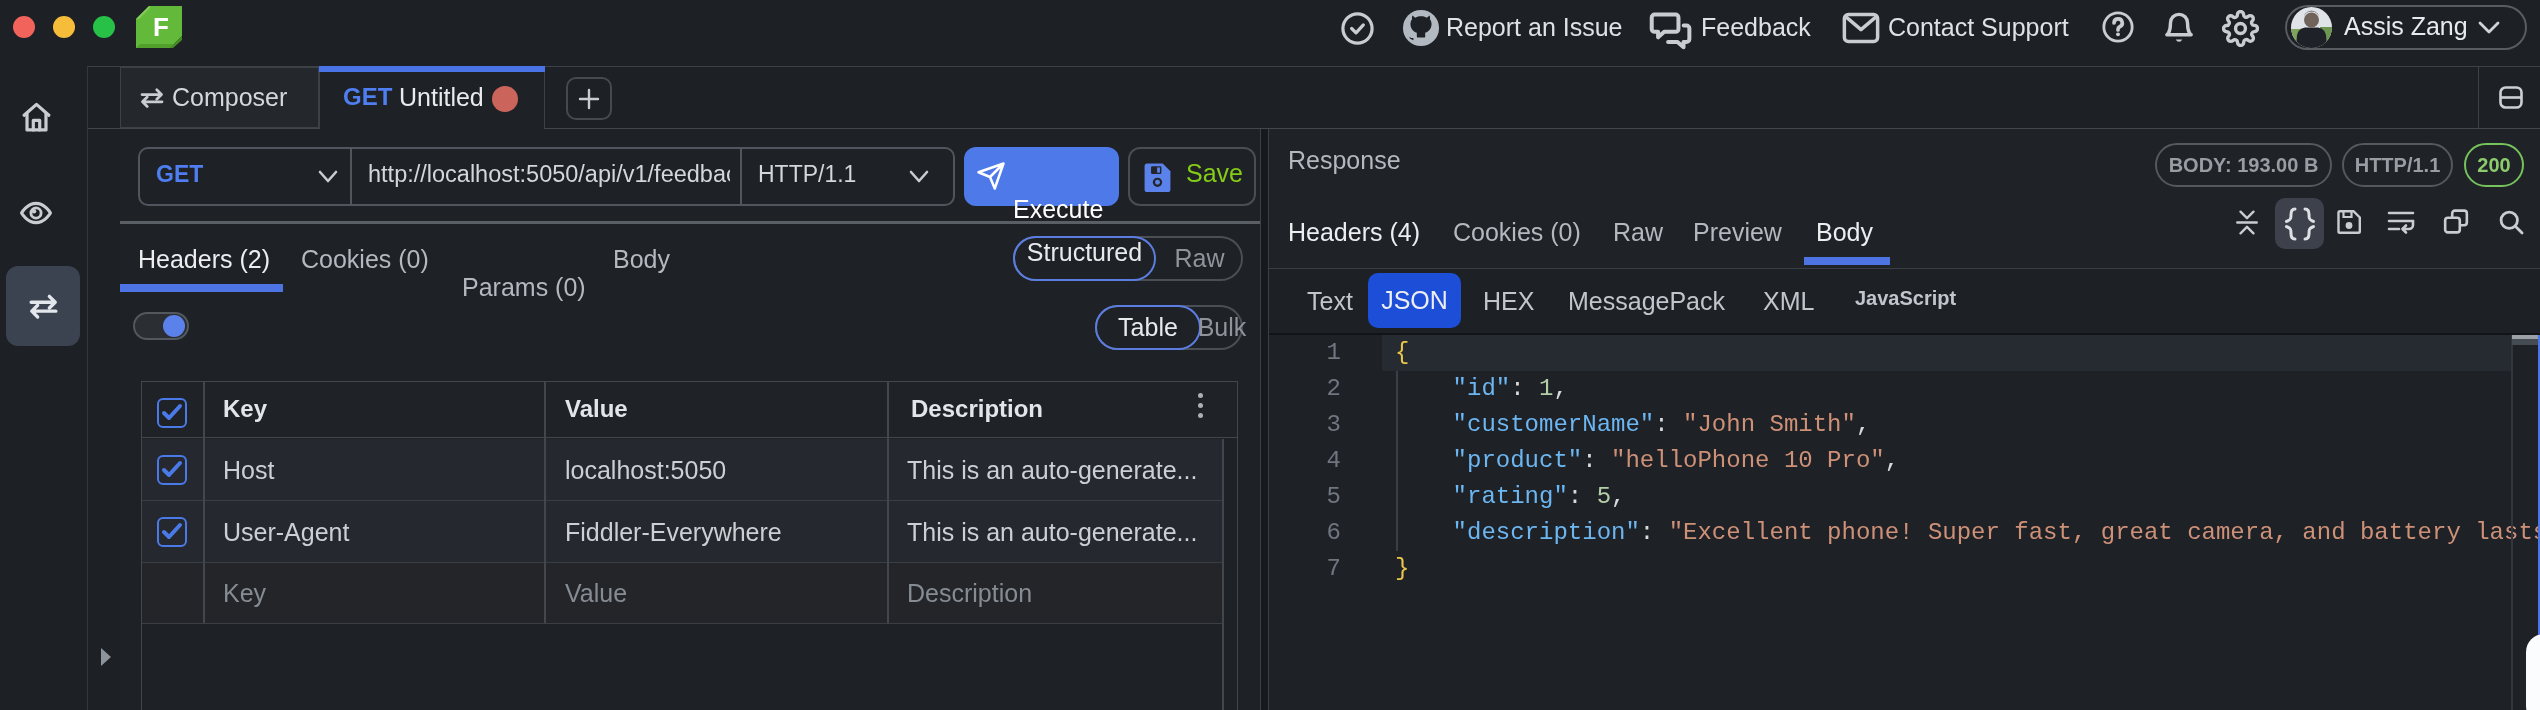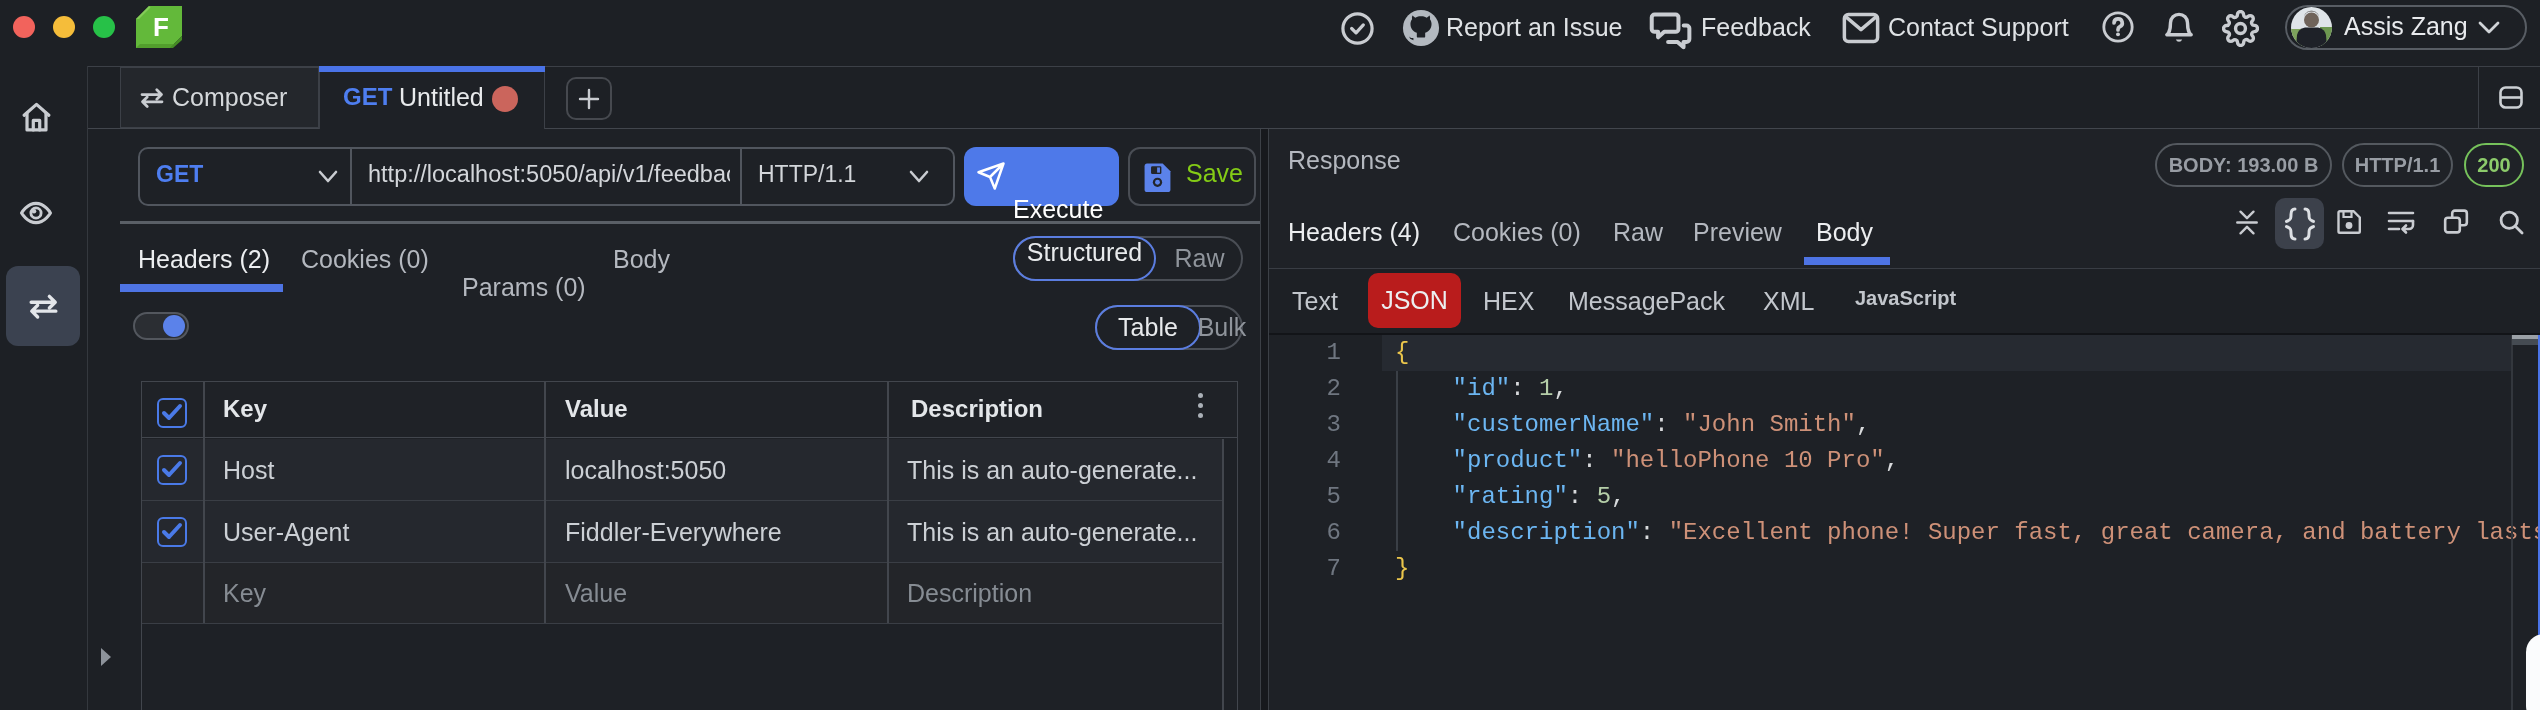--- a/index.html
+++ b/index.html
@@ -263,22 +263,22 @@
     <svg class="abs" style="left:1174px;top:79px;" width="26" height="27" viewBox="0 0 24 24">
         <rect x="8.5" y="2" width="13.5" height="13.5" rx="2.5" class="ic" style="stroke-width:2.4"></rect>
         <rect x="2" y="8.5" width="13.5" height="13.5" rx="2.5" class="ic" style="stroke-width:2.4;fill:#1f2227"></rect>
       </svg>
     <svg class="abs" style="left:1228px;top:79px;" width="28" height="28" viewBox="0 0 24 24">
         <circle cx="10.5" cy="10.5" r="7" class="ic" style="stroke-width:2.4"></circle>
         <line x1="15.7" y1="15.7" x2="21.5" y2="21.5" class="ic" style="stroke-width:2.4"></line>
       </svg>
 
     <div class="abs" style="left:0;top:139px;width:1271px;height:67px;background:#1d2025;border-top:1.5px solid #393d44;border-bottom:2px solid #121418;"></div>
-    <div class="abs" style="left:23px;top:158px;font-size:25px;color:#c2c6cc;">Text</div>
-    <div class="abs" style="left:99px;top:144px;width:93px;height:55px;background:#b91c1c;border-radius:10px;display:flex;align-items:center;justify-content:center;font-size:25px;color:#eceef0;">JSON</div>
+    <div class="abs" style="left:38px;top:158px;font-size:25px;color:#c2c6cc;">Text</div>
+    <div class="abs" style="left:99px;top:144px;width:93px;height:55px;background:#1d4ed8;border-radius:10px;display:flex;align-items:center;justify-content:center;font-size:25px;color:#eceef0;">JSON</div>
     <div class="abs" style="left:214px;top:158px;font-size:25px;color:#c2c6cc;">HEX</div>
     <div class="abs" style="left:299px;top:158px;font-size:25px;color:#c2c6cc;">MessagePack</div>
     <div class="abs" style="left:494px;top:158px;font-size:25px;color:#c2c6cc;">XML</div>
     <div class="abs" style="left:586px;top:158px;font-size:20px;color:#c2c6cc;font-weight:bold;">JavaScript</div>
 
     <div class="abs" id="code" style="left:0;top:206px;width:1271px;height:375px;background:#1e2126;overflow:hidden;font-family:'Liberation Mono',monospace;font-size:24px;line-height:36px;white-space:pre;">
       <div class="abs" style="left:113px;top:0px;width:1129px;height:36px;background:#262a31;"></div>
       <div class="abs" style="left:0;top:0;width:72px;text-align:right;color:#6f7680;">1
 2
 3

